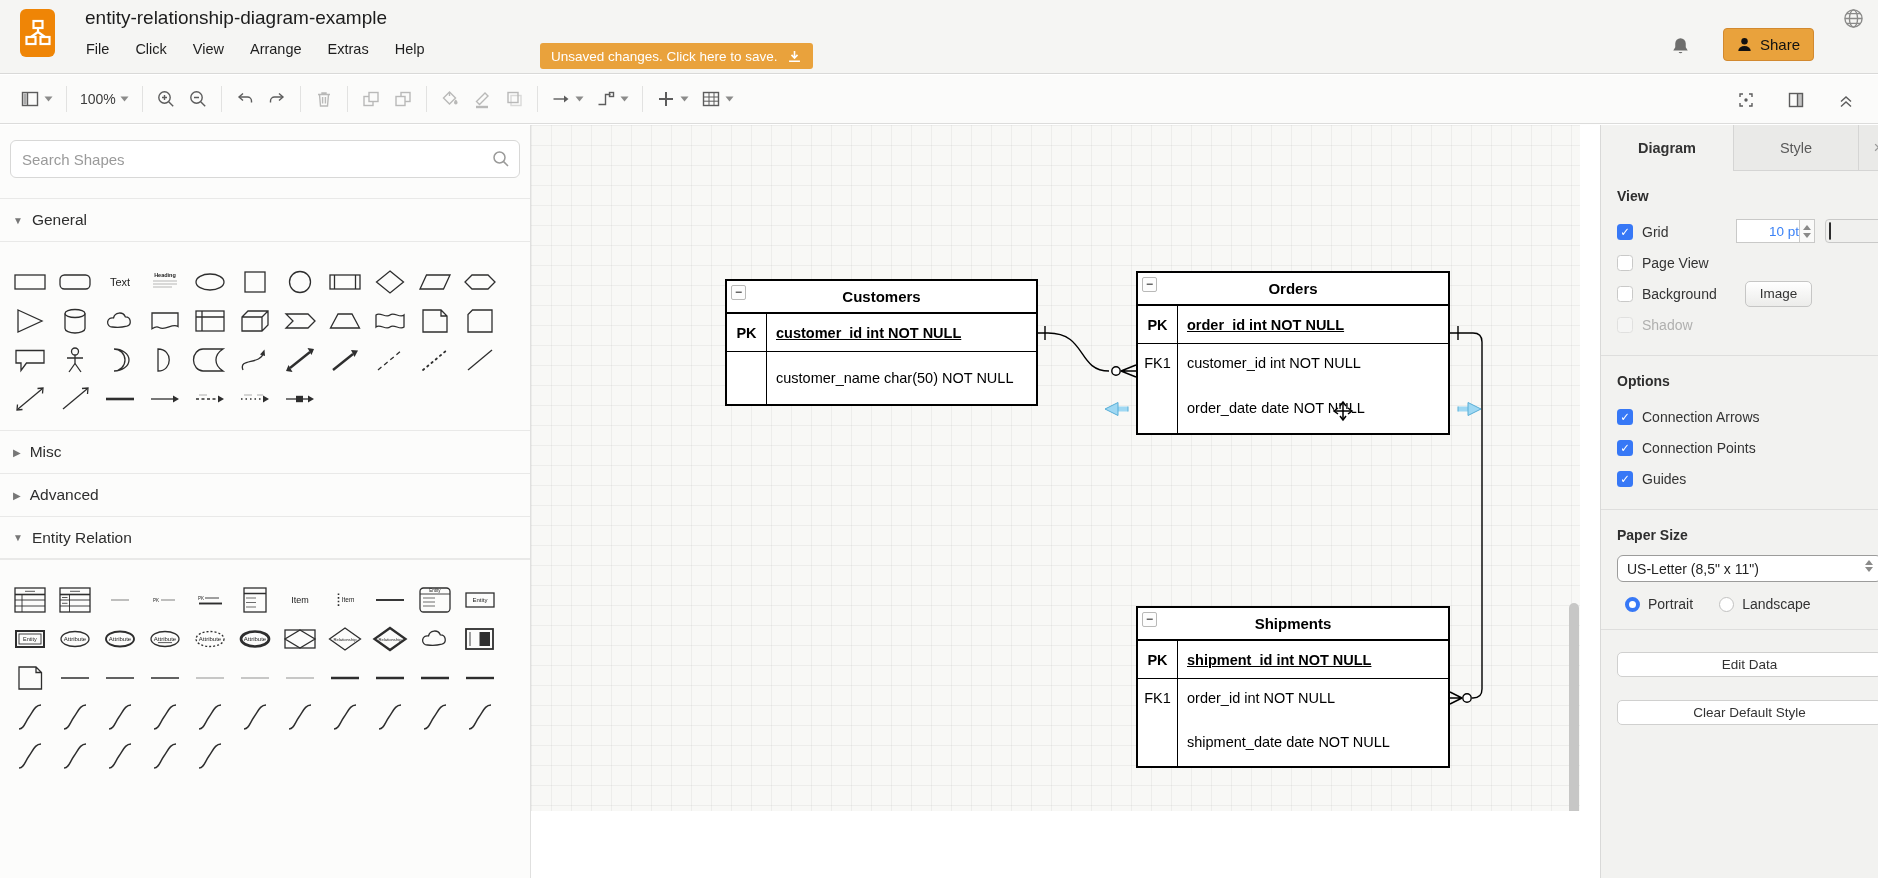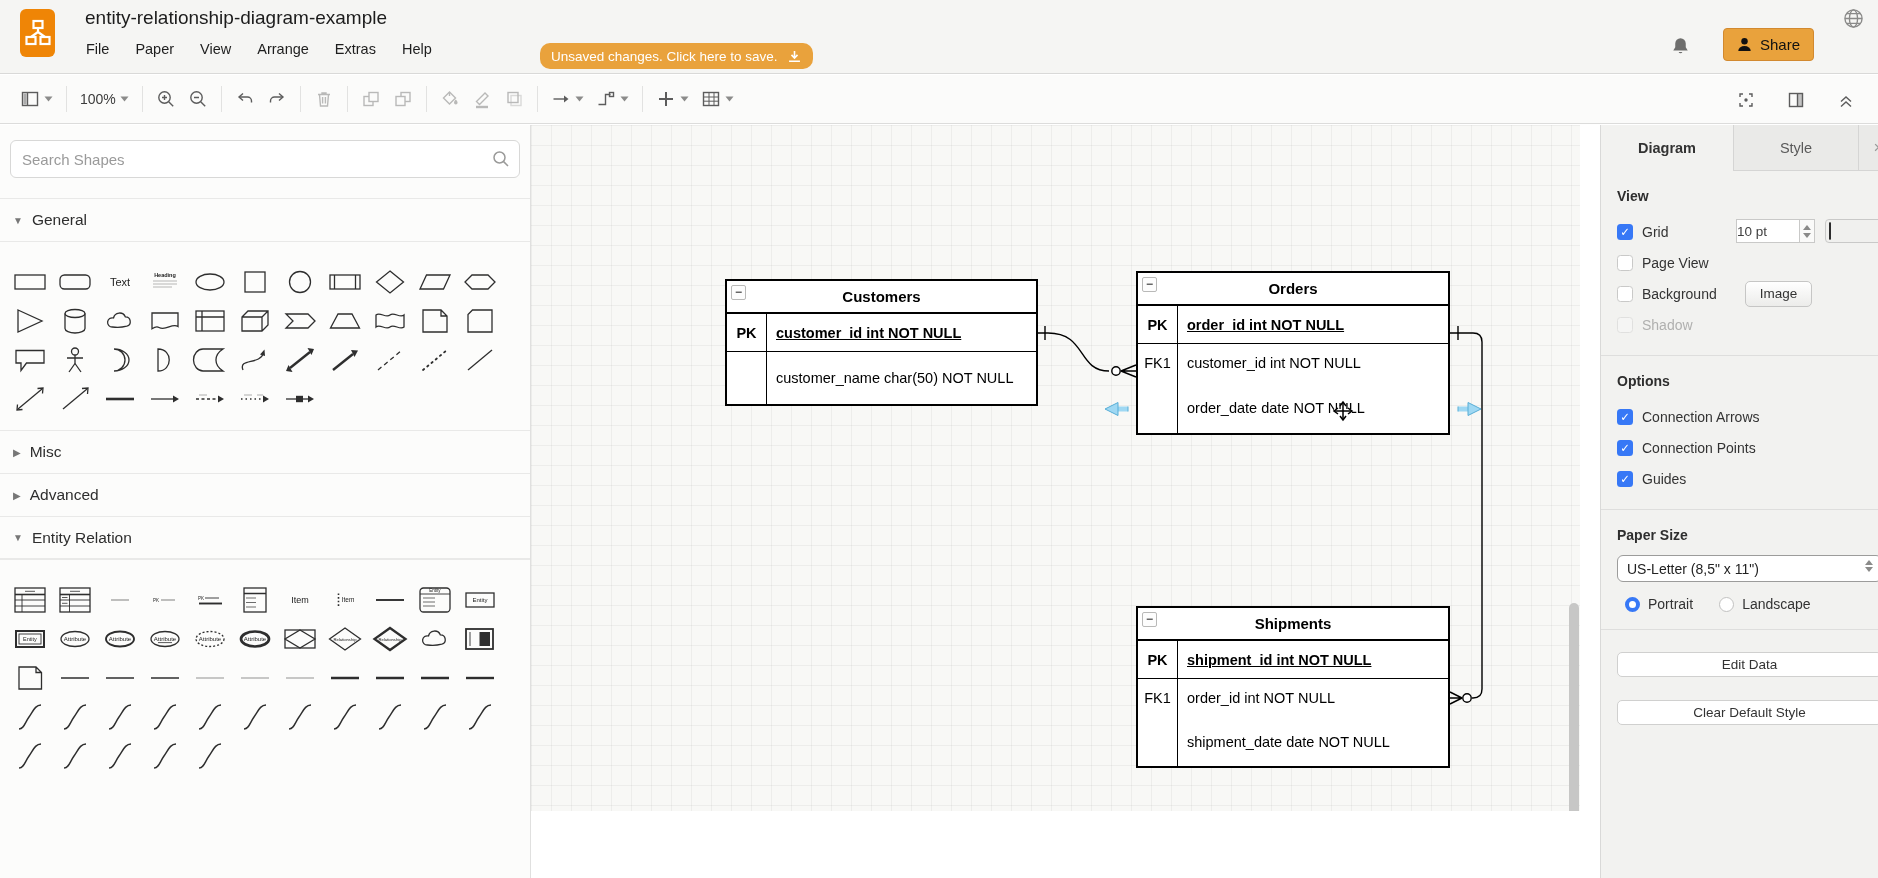--- a/index.html
+++ b/index.html
@@ -5,21 +5,21 @@
   *{box-sizing:border-box;margin:0;padding:0}
   body{background:#fff;font-family:"Liberation Sans","DejaVu Sans",sans-serif}
   #app{position:relative;width:1878px;height:878px;background:#fff;overflow:hidden;color:#222}
 
   
   .header{position:absolute;left:0;top:0;width:100%;height:74px;background:#f5f5f3;border-bottom:1px solid #d9d9d8}
   .logo{position:absolute;left:20px;top:9px;width:35px;height:48px;background:var(--logo);border-radius:6px;display:flex;align-items:center;justify-content:center}
   .doc-title{position:absolute;left:85px;top:7px;font-size:19px;color:#1c1c1c}
   .menubar{position:absolute;left:86px;top:41px;display:flex;gap:26px;font-size:14.5px;color:#1e1e1e}
   .menu-item{cursor:default}
-  .unsaved{position:absolute;left:540px;top:43px;height:26px;display:flex;align-items:center;gap:9px;background:var(--accent);color:#fff;font-size:13.5px;padding:0 11px;border-radius:10px}
+  .unsaved{position:absolute;left:540px;top:43px;height:26px;display:flex;align-items:center;gap:9px;background:var(--accent);color:#fff;font-size:13.5px;padding:0 11px;border-radius:3px}
   .globe{position:absolute;right:13px;top:7px}
   .bell{position:absolute;right:187px;top:36px}
   .share-btn{position:absolute;right:64px;top:28px;width:91px;height:33px;background:var(--accent);border:1px solid #d2892f;border-radius:4px;display:flex;align-items:center;justify-content:center;gap:8px;font-size:15px;color:#111}
 
   
   .toolbar{position:absolute;left:0;top:75px;width:100%;height:49px;background:#fbfbfa;border-bottom:1px solid #dcdcdb;display:flex;align-items:center;padding-left:14px}
   .tb-btn{display:flex;align-items:center;gap:4px;padding:4px 6px;color:#5c5c5c}
   .tb-btn.disabled{color:#b9b9b8}
   .tb-label{font-size:14px;color:#3c3c3c}
   .tb-sep{width:1px;height:26px;background:#e2e2e1;margin:0 7px}
@@ -66,21 +66,21 @@
   .fsection{border-bottom:1px solid #dededd}
   .ftitle{font-weight:bold;font-size:14px;margin-bottom:12px;color:#2e2e2e}
   .frow{display:flex;align-items:center;height:31px;position:relative}
   .frow.dim{color:#b0b0af}
   .cb{width:16px;height:16px;border-radius:3.5px;margin-right:9px;flex:none}
   .cb.on{background:var(--blue);color:#fff;font-size:11.5px;line-height:16px;text-align:center}
   .cb.on::before{content:"✓"}
   .cb.off{background:#fff;border:1px solid #c9c9c8}
   .cb.dis{background:#f5f5f4;border:1px solid #e0e0df}
   .grid-ctrls{position:absolute;right:0;top:3px;display:flex;align-items:center}
-  .num-input{width:64px;height:24px;border:1px solid #c9c9c8;background:#fff;font-size:13.5px;text-align:left;font-family:inherit;color:#404040}
+  .num-input{width:64px;height:24px;border:1px solid #c9c9c8;background:#fff;font-size:13.5px;text-align:right;font-family:inherit;color:#3b82f6}
   .stepper{width:15px;height:24px;border:1px solid #c9c9c8;border-left:none;background:#fafaf9;display:flex;flex-direction:column;align-items:center;justify-content:center;gap:3px}
   .stp{width:0;height:0;border-left:4px solid transparent;border-right:4px solid transparent}
   .stp.up{border-bottom:5px solid #8a8a89}
   .stp.dn{border-top:5px solid #8a8a89}
   .swatch{width:57px;height:24px;margin-left:10px;border:1px solid #c9c9c8;border-radius:4px;background:#f0f0ee;padding:3px}
   .swatch-inner{width:100%;height:100%;background:#d8d8d6;border:1.5px solid #2c2c2c;border-radius:2px}
   .mini-btn{height:26px;padding:0 14px;margin-left:28px;border:1px solid #c6c6c5;border-radius:5px;background:linear-gradient(#fff,#ececea);font-size:13.5px;color:#333;font-family:inherit}
   .select{height:27px;border:1px solid #9c9c9b;border-radius:6px;background:#fff;display:flex;align-items:center;padding:0 9px;font-size:14px;color:#222;position:relative;margin-top:2px}
   .sel-arrows{position:absolute;right:8px;top:4px;display:flex;flex-direction:column;gap:2px}
   .radio-row{display:flex;align-items:center;gap:26px;margin:14px 0 2px 8px}
@@ -101,21 +101,21 @@
       <svg width="26" height="32" viewBox="0 0 26 32" fill="none" stroke="#fff" stroke-width="2.2">
         <rect x="8.5" y="4" width="9" height="7"></rect>
           <rect x="1.5" y="20" width="9" height="7"></rect>
           <rect x="15.5" y="20" width="9" height="7"></rect>
         <path d="M13 11 V15 M13 15 L6 20 M13 15 L20 20"></path>
       </svg>
     </div>
     <div class="doc-title">entity-relationship-diagram-example</div>
     <div class="menubar" id="menubar">
         <div class="menu-item">File</div>
-        <div class="menu-item">Paper</div>
+        <div class="menu-item">Click</div>
         <div class="menu-item">View</div>
         <div class="menu-item">Arrange</div>
         <div class="menu-item">Extras</div>
         <div class="menu-item">Help</div>
       </div>
     <div class="unsaved">
       <span>Unsaved changes. Click here to save.</span>
       <svg width="15" height="15" viewBox="0 0 16 15" fill="none" stroke="#fff" stroke-width="1.7">
           <path d="M8 1.5 V8.5 M4.8 5.8 L8 9.3 L11.2 5.8 M2.2 12.5 H13.8"></path>
         </svg>

